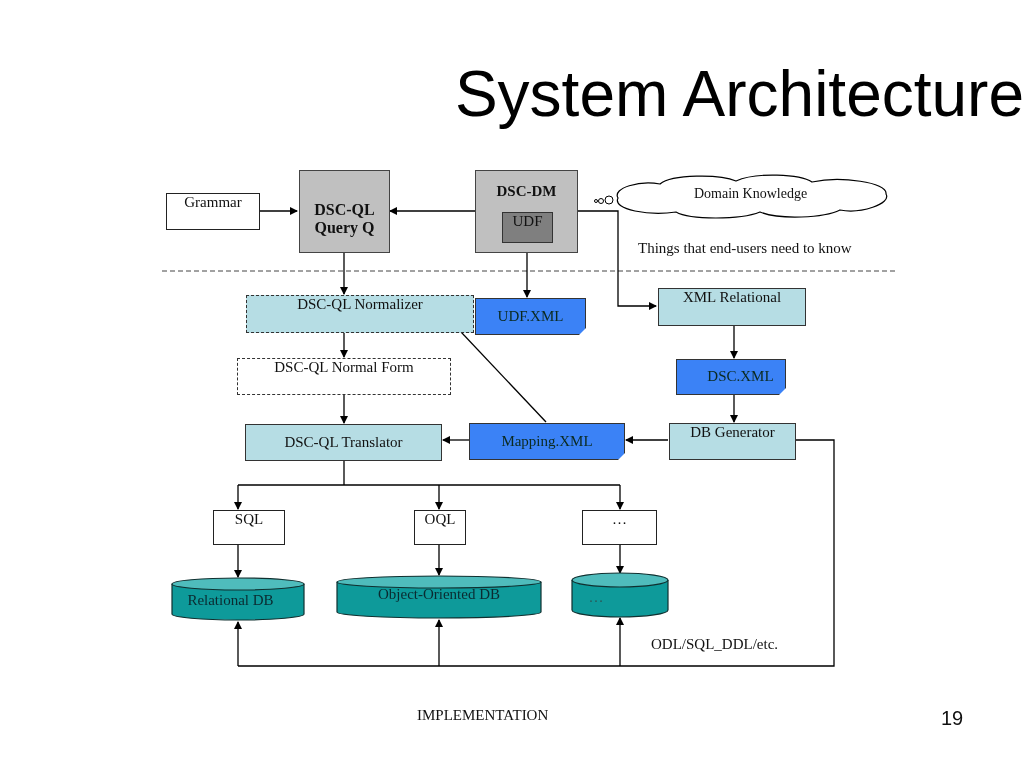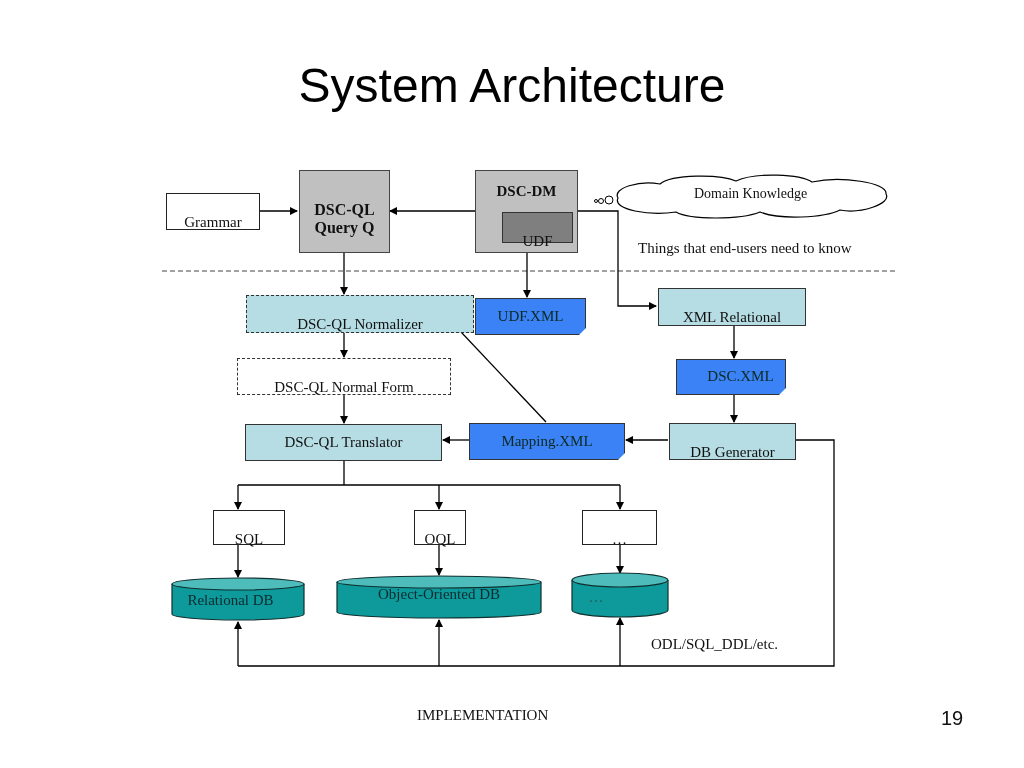--- a/index.html
+++ b/index.html
@@ -1,19 +1,19 @@
 <!DOCTYPE html>
 <html><head>
 <meta charset="utf-8">
 <style>
   html, body { margin: 0; padding: 0; background: #ffffff; }
   body { width: 1024px; height: 768px; position: relative; overflow: hidden; font-family: "Liberation Serif", serif; }
-  .slide-title { position: absolute; left: 0; top: 62px; width: 1024px; text-align: center; font-family: "Liberation Sans", sans-serif; font-size: 48px; color: #000; line-height: 1; }
+  .slide-title { position: absolute; left: 0; top: 62px; width: 1024px; text-align: right; font-family: "Liberation Sans", sans-serif; font-size: 64px; color: #000; line-height: 1; }
   svg.diagram { position: absolute; left: 0; top: 0; }
-  .node { position: absolute; box-sizing: border-box; display: flex; align-items: flex-start; justify-content: center; text-align: center; font-family: "Liberation Serif", serif; font-size: 15px; color: #111; padding-top: 20px; line-height: 1.15; }
+  .node { position: absolute; box-sizing: border-box; display: flex; align-items: flex-start; justify-content: center; text-align: center; font-family: "Liberation Serif", serif; font-size: 15px; color: #111; padding-top: 0; line-height: 1.15; }
   .white { background: #fff; border: 1px solid #222; }
   .gray { background: #c0c0c0; border: 1px solid #444; }
   .darkgray { background: #7f7f7f; border: 1px solid #333; }
   .blue { background: #b6dde4; border: 1px solid #333; }
   .blue-dash { background: #b6dde4; border: 1px dashed #333; }
   .white-dash { background: #fff; border: 1px dashed #333; }
   .green { background: #3b82f6; border: 1px solid #333; color: #0b2a20; align-items: center; padding-top: 0; }
   .green::after { content: ""; position: absolute; right: -1px; bottom: -1px; width: 0; height: 0; border-left: 7px solid transparent; border-bottom: 7px solid #fff; }
   .bold { font-weight: bold; font-size: 16px; }
   .db-label { position: absolute; text-align: center; font-family: "Liberation Serif", serif; font-size: 15px; color: #0b2a30; }
@@ -102,21 +102,21 @@
 </div>
 
 <div class="node gray bold" style="left:299px;top:170px;width:91px;height:83px;align-items:center;padding-top:15px;flex-direction:column;">
   <span>DSC-QL</span>
   <span>Query Q</span>
 </div>
 
 <div class="node gray bold" style="left:475px;top:170px;width:103px;height:83px;padding-top:12px;font-size:15px;">
   <span>DSC-DM</span>
 </div>
-<div class="node darkgray" style="left:502px;top:212px;width:71px;height:31px;color:#111;">
+<div class="node darkgray" style="left:502px;top:212px;width:51px;height:31px;color:#111;">
   <span>UDF</span>
 </div>
 
 <div class="plain-text" style="left:694px;top:186px;font-size:14px;">Domain Knowledge</div>
 <div class="plain-text" style="left:638px;top:240px;">Things that end-users need to know</div>
 
 <div class="node blue-dash" style="left:246px;top:295px;width:228px;height:38px;">
   <span>DSC-QL Normalizer</span>
 </div>
 

